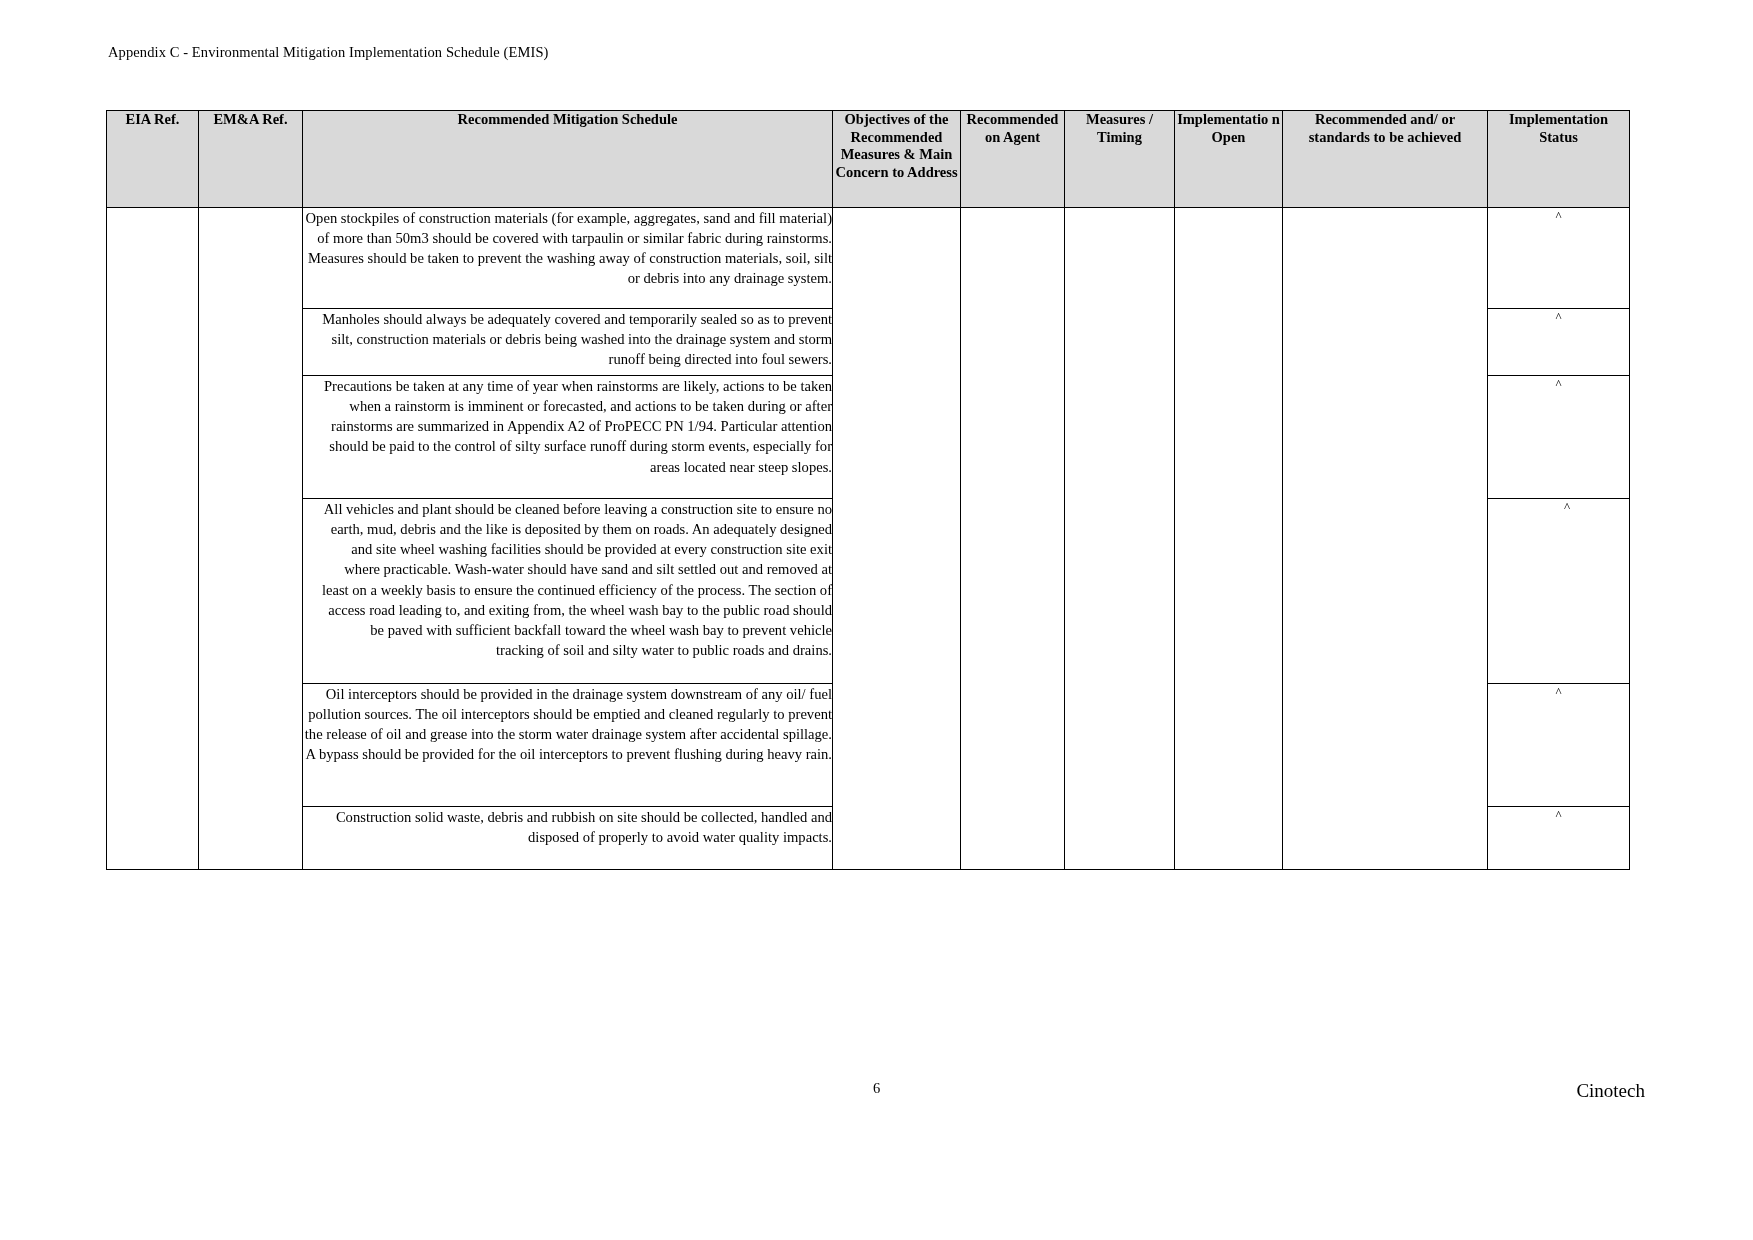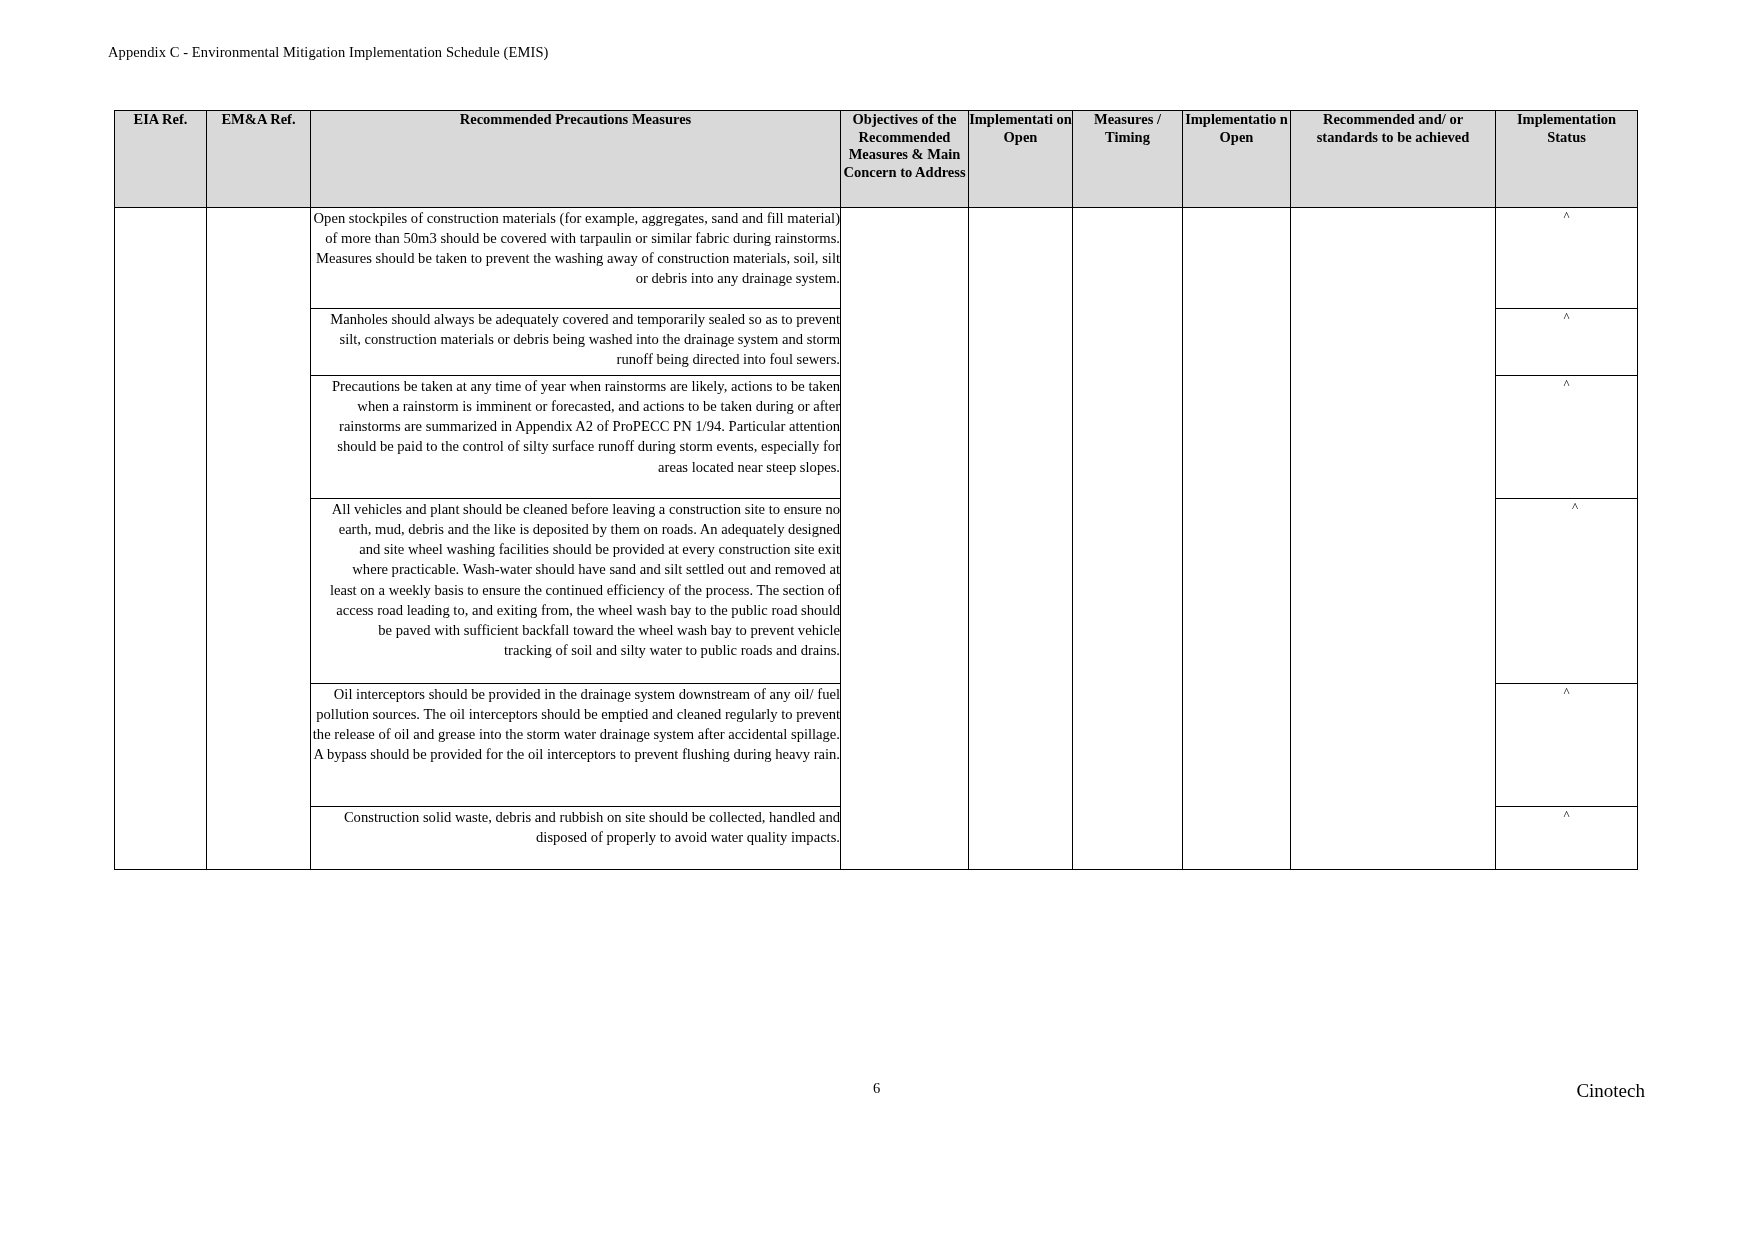--- a/index.html
+++ b/index.html
@@ -28,21 +28,20 @@
     top: 44px;
     font-size: 14.5px;
     letter-spacing: 0.1px;
     white-space: nowrap;
   }
   .table-wrap {
     position: absolute;
     left: 106px;
     top: 110px;
     width: 1523px;
-    margin-left: 8px;
   }
   table.emis {
     border-collapse: collapse;
     table-layout: fixed;
     width: 1523px;
   }
   table.emis td, table.emis th {
     border: 1px solid #000000;
     vertical-align: top;
     padding: 0;
@@ -124,23 +123,23 @@
         <col class="c-agent">
         <col class="c-loc">
         <col class="c-stage">
         <col class="c-req">
         <col class="c-status">
       </colgroup>
       <thead>
         <tr>
           <th>EIA Ref.</th>
           <th>EM&amp;A Ref.</th>
-          <th>Recommended Precautions Measures</th>
+          <th>Recommended Mitigation Schedule</th>
           <th>Objectives of the Recommended Measures &amp; Main Concern to Address</th>
-          <th>Implementati on Open</th>
+          <th>Recommended on Agent</th>
           <th>Measures / Timing</th>
           <th>Implementatio n Open</th>
           <th>Recommended and/ or standards to be achieved</th>
           <th>Implementation Status</th>
         </tr>
       </thead>
       <tbody>
         <tr class="r0">
           <td rowspan="6" class="blank-cell"></td>
           <td rowspan="6" class="blank-cell"></td>

